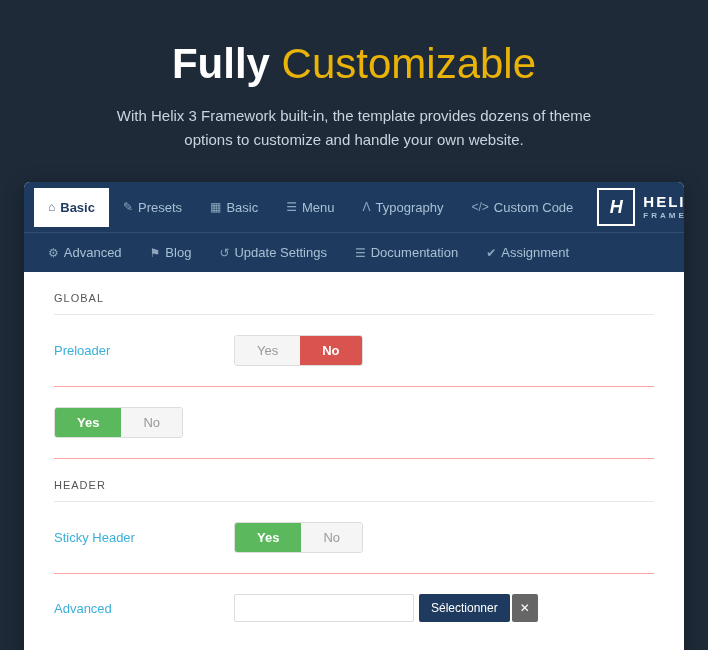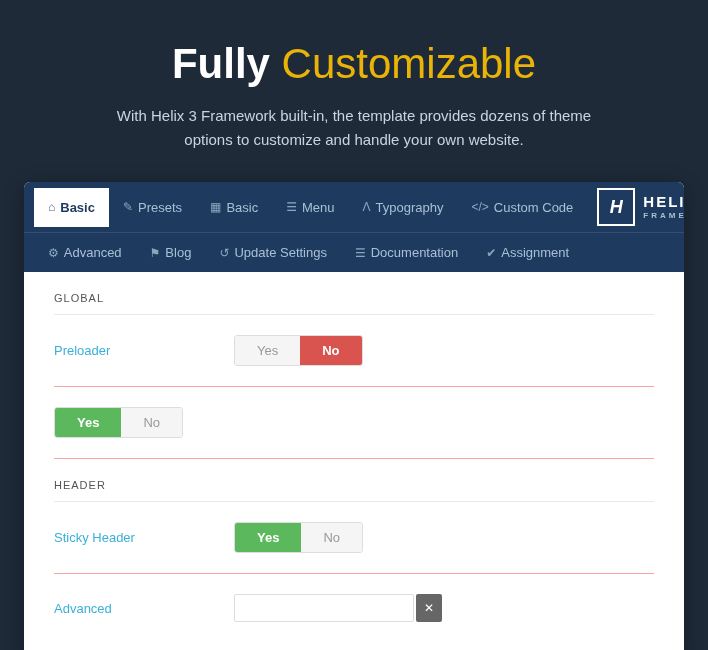--- a/index.html
+++ b/index.html
@@ -363,17 +363,18 @@
       <div class="field-label">Sticky Header</div>
       <div class="toggle-group">
         <button class="toggle-btn active-yes">Yes</button>
         <button class="toggle-btn inactive">No</button>
       </div>
     </div>
 
     <div class="favicon-row">
       <div class="field-label">Advanced</div>
       <input class="favicon-input" type="text" placeholder="" style="">
+      <button class="favicon-btn">Sélectionner</button>
       <button class="favicon-x">✕</button>
     </div>
 
   </div>
 </div>
 
 </body></html>

